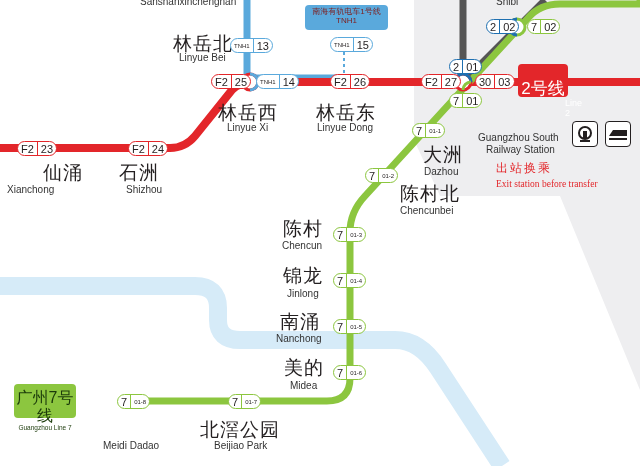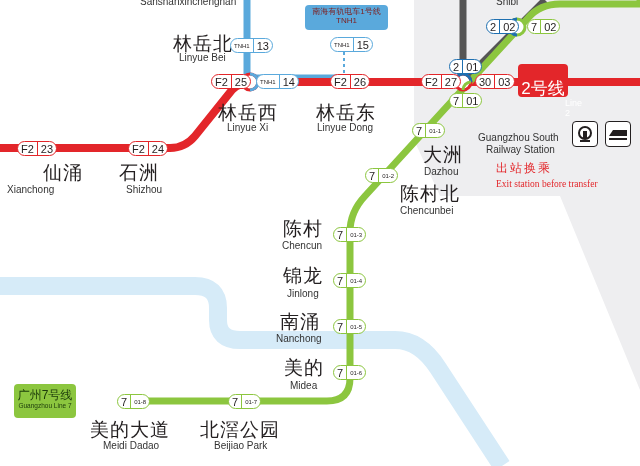--- a/index.html
+++ b/index.html
@@ -50,21 +50,21 @@
 
   <div class="line-card" style="left:305px;top:5px;width:83px;height:25px;background:#5aa9dc;color:#7f1d1d;">
     <div style="font-size:8px;padding-top:3px;">南海有轨电车1号线</div>
     <div style="font-size:8px;">TNH1</div>
   </div>
   <div class="line-card" style="left:518px;top:64px;width:50px;height:33px;background:#e3262a;color:#fff;">
     <div style="font-size:17px;padding-top:16px;">2号线</div>
     <div style="font-size:9px;padding-left:47px;">Line 2</div>
   </div>
   <div class="line-card" style="left:14px;top:384px;width:62px;height:34px;background:#8cc63f;color:#1b3a0a;">
-    <div style="font-size:12px;padding-top:5px;">广州7号线</div>
+    <div style="font-size:16px;padding-top:5px;">广州7号线</div>
     <div style="font-size:6.5px;">Guangzhou Line 7</div>
   </div>
 
   <div class="lbl en" style="left:140px;top:-3px;">Sanshanxinchengnan</div>
   <div class="lbl en" style="left:496px;top:-3px;">Shibi</div>
 
   <div class="lbl zh" style="left:173px;top:34px;">林岳北</div>
   <div class="lbl en" style="left:179px;top:53px;">Linyue Bei</div>
 
   <div class="lbl zh" style="left:218px;top:103px;">林岳西</div>
@@ -110,21 +110,20 @@
 
   <div class="lbl zh" style="left:283px;top:266px;">锦龙</div>
   <div class="lbl en" style="left:287px;top:289px;">Jinlong</div>
 
   <div class="lbl zh" style="left:280px;top:312px;">南涌</div>
   <div class="lbl en" style="left:276px;top:334px;">Nanchong</div>
 
   <div class="lbl zh" style="left:284px;top:358px;">美的</div>
   <div class="lbl en" style="left:290px;top:381px;">Midea</div>
 
-  <div class="lbl zh" style="left:90px;top:420px;">美的大道</div>
   <div class="lbl en" style="left:103px;top:441px;">Meidi Dadao</div>
 
   <div class="lbl zh" style="left:200px;top:420px;">北滘公园</div>
   <div class="lbl en" style="left:214px;top:441px;">Beijiao Park</div>
 
   <div class="badge b-red" style="left:17px;top:141px;">
       <span>F2</span>
       <span>23</span>
     </div>
   <div class="badge b-red" style="left:128px;top:141px;">

